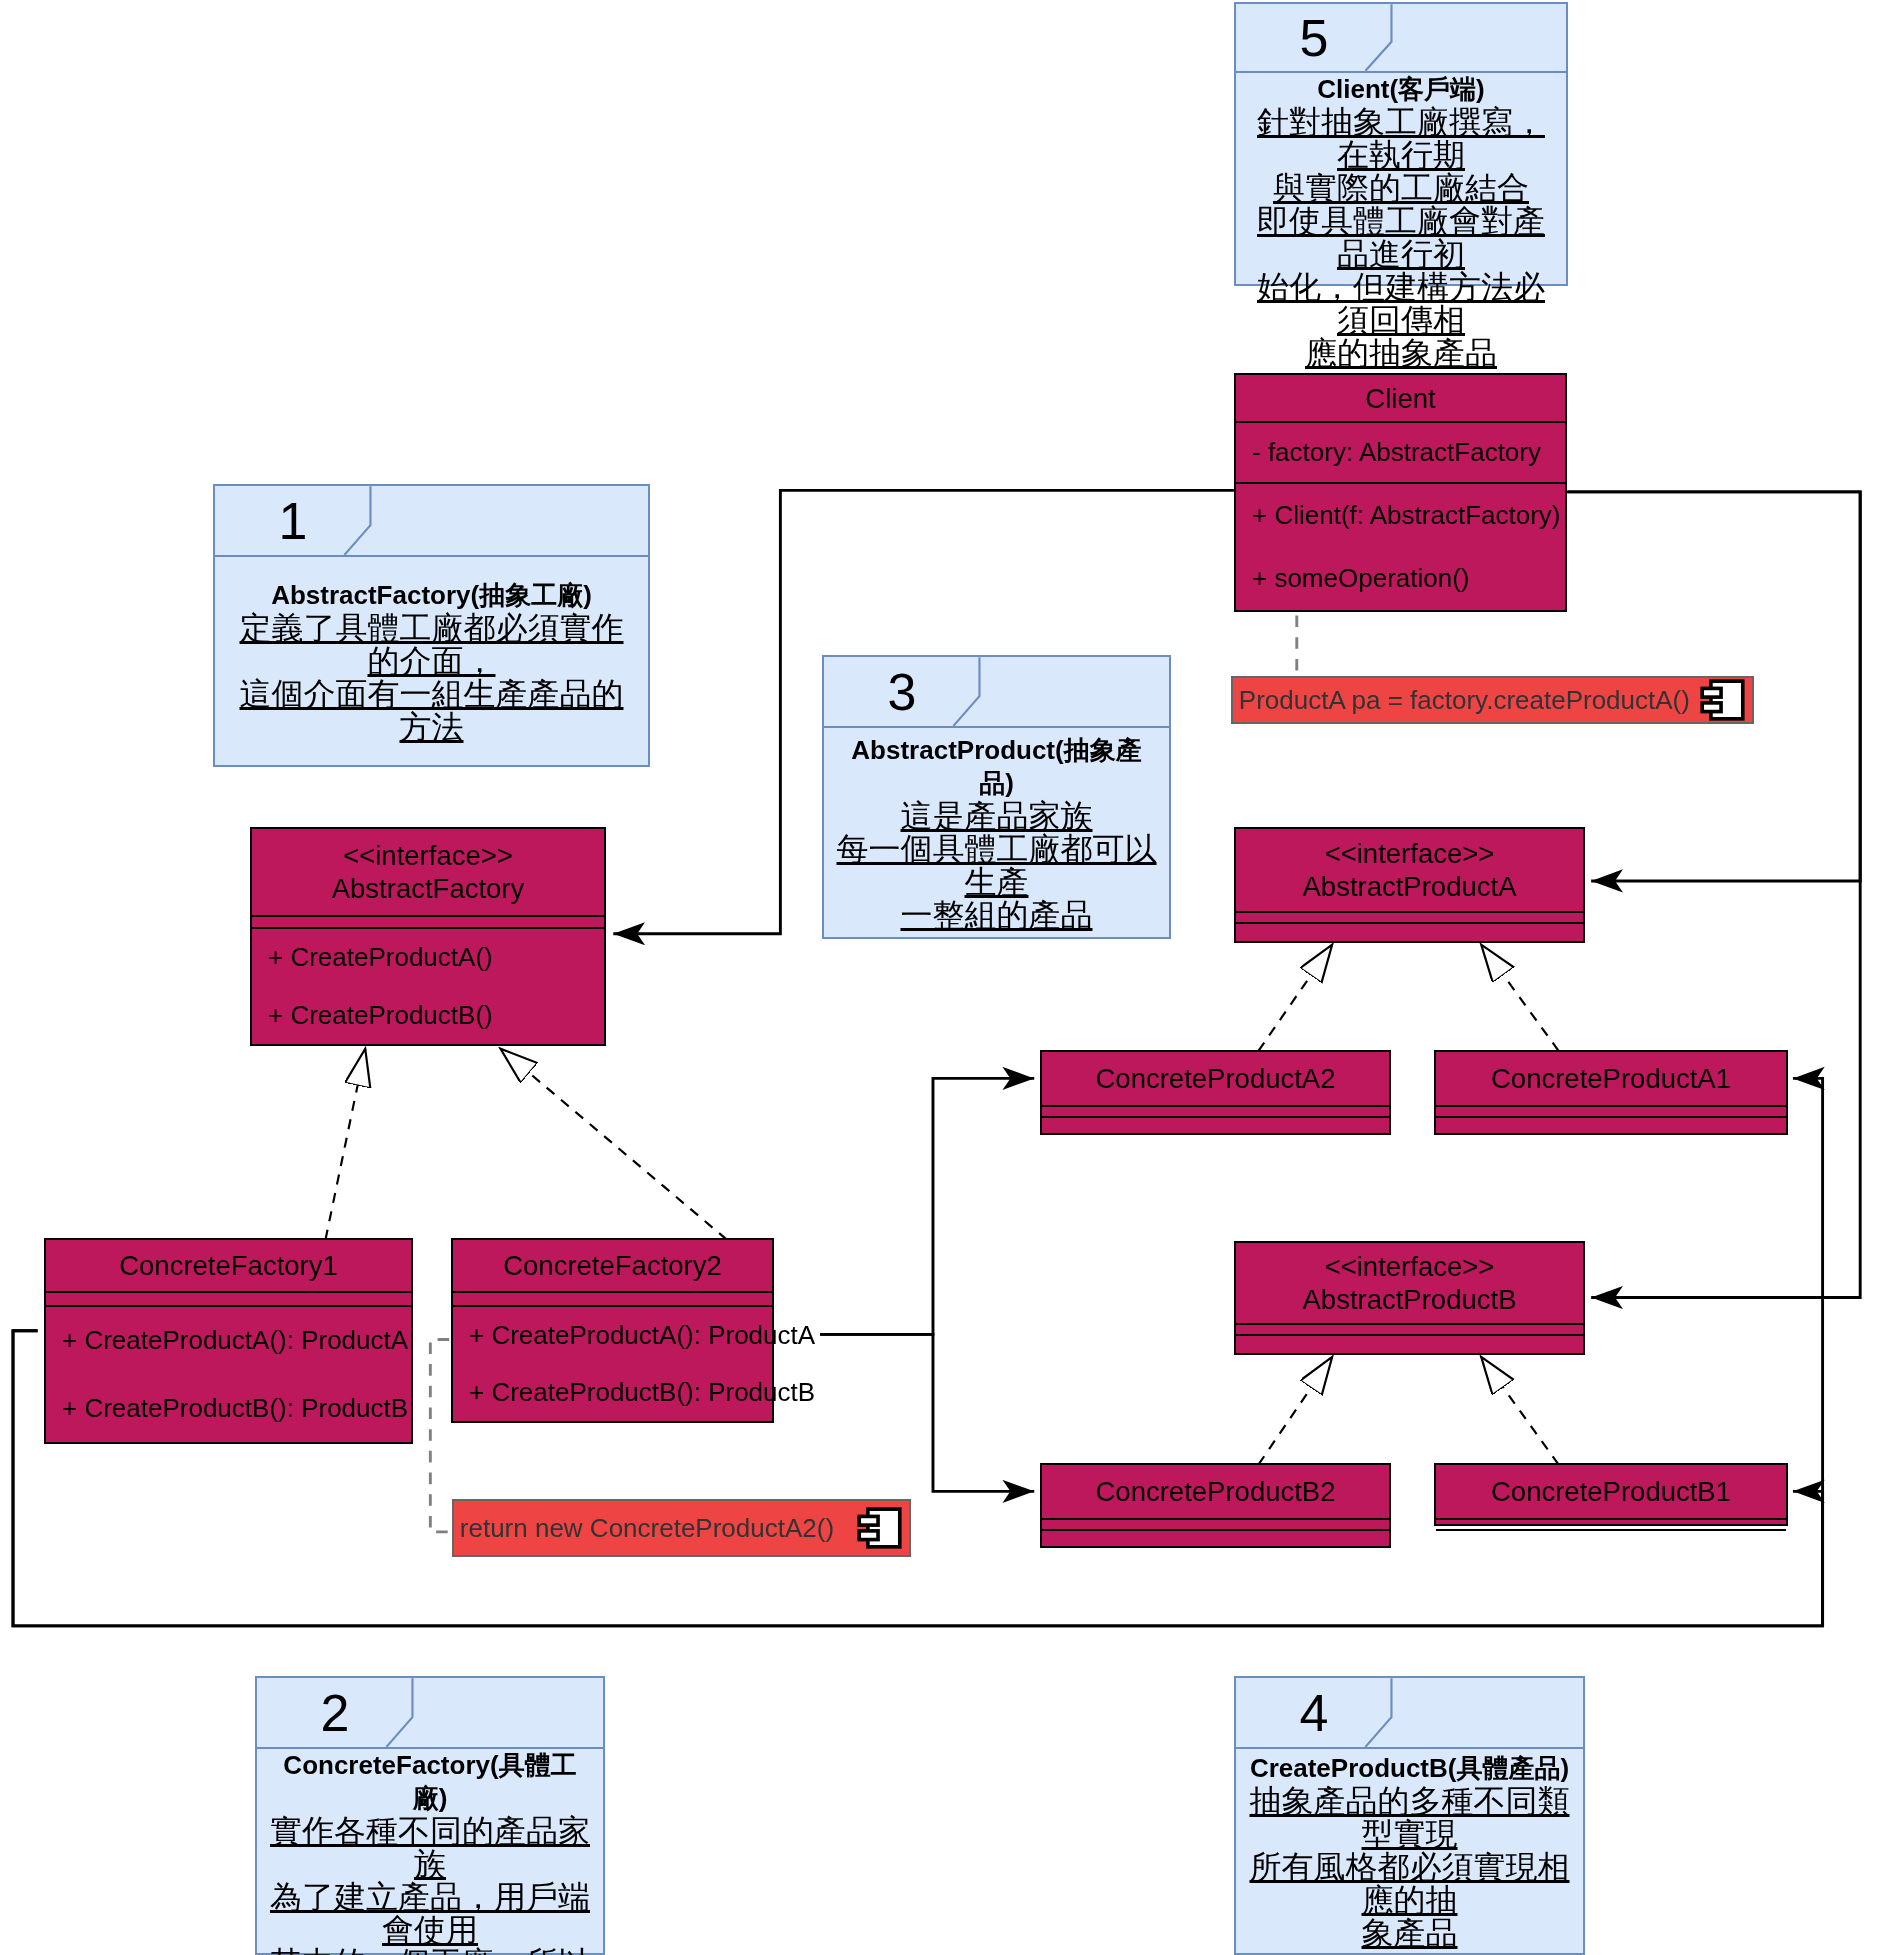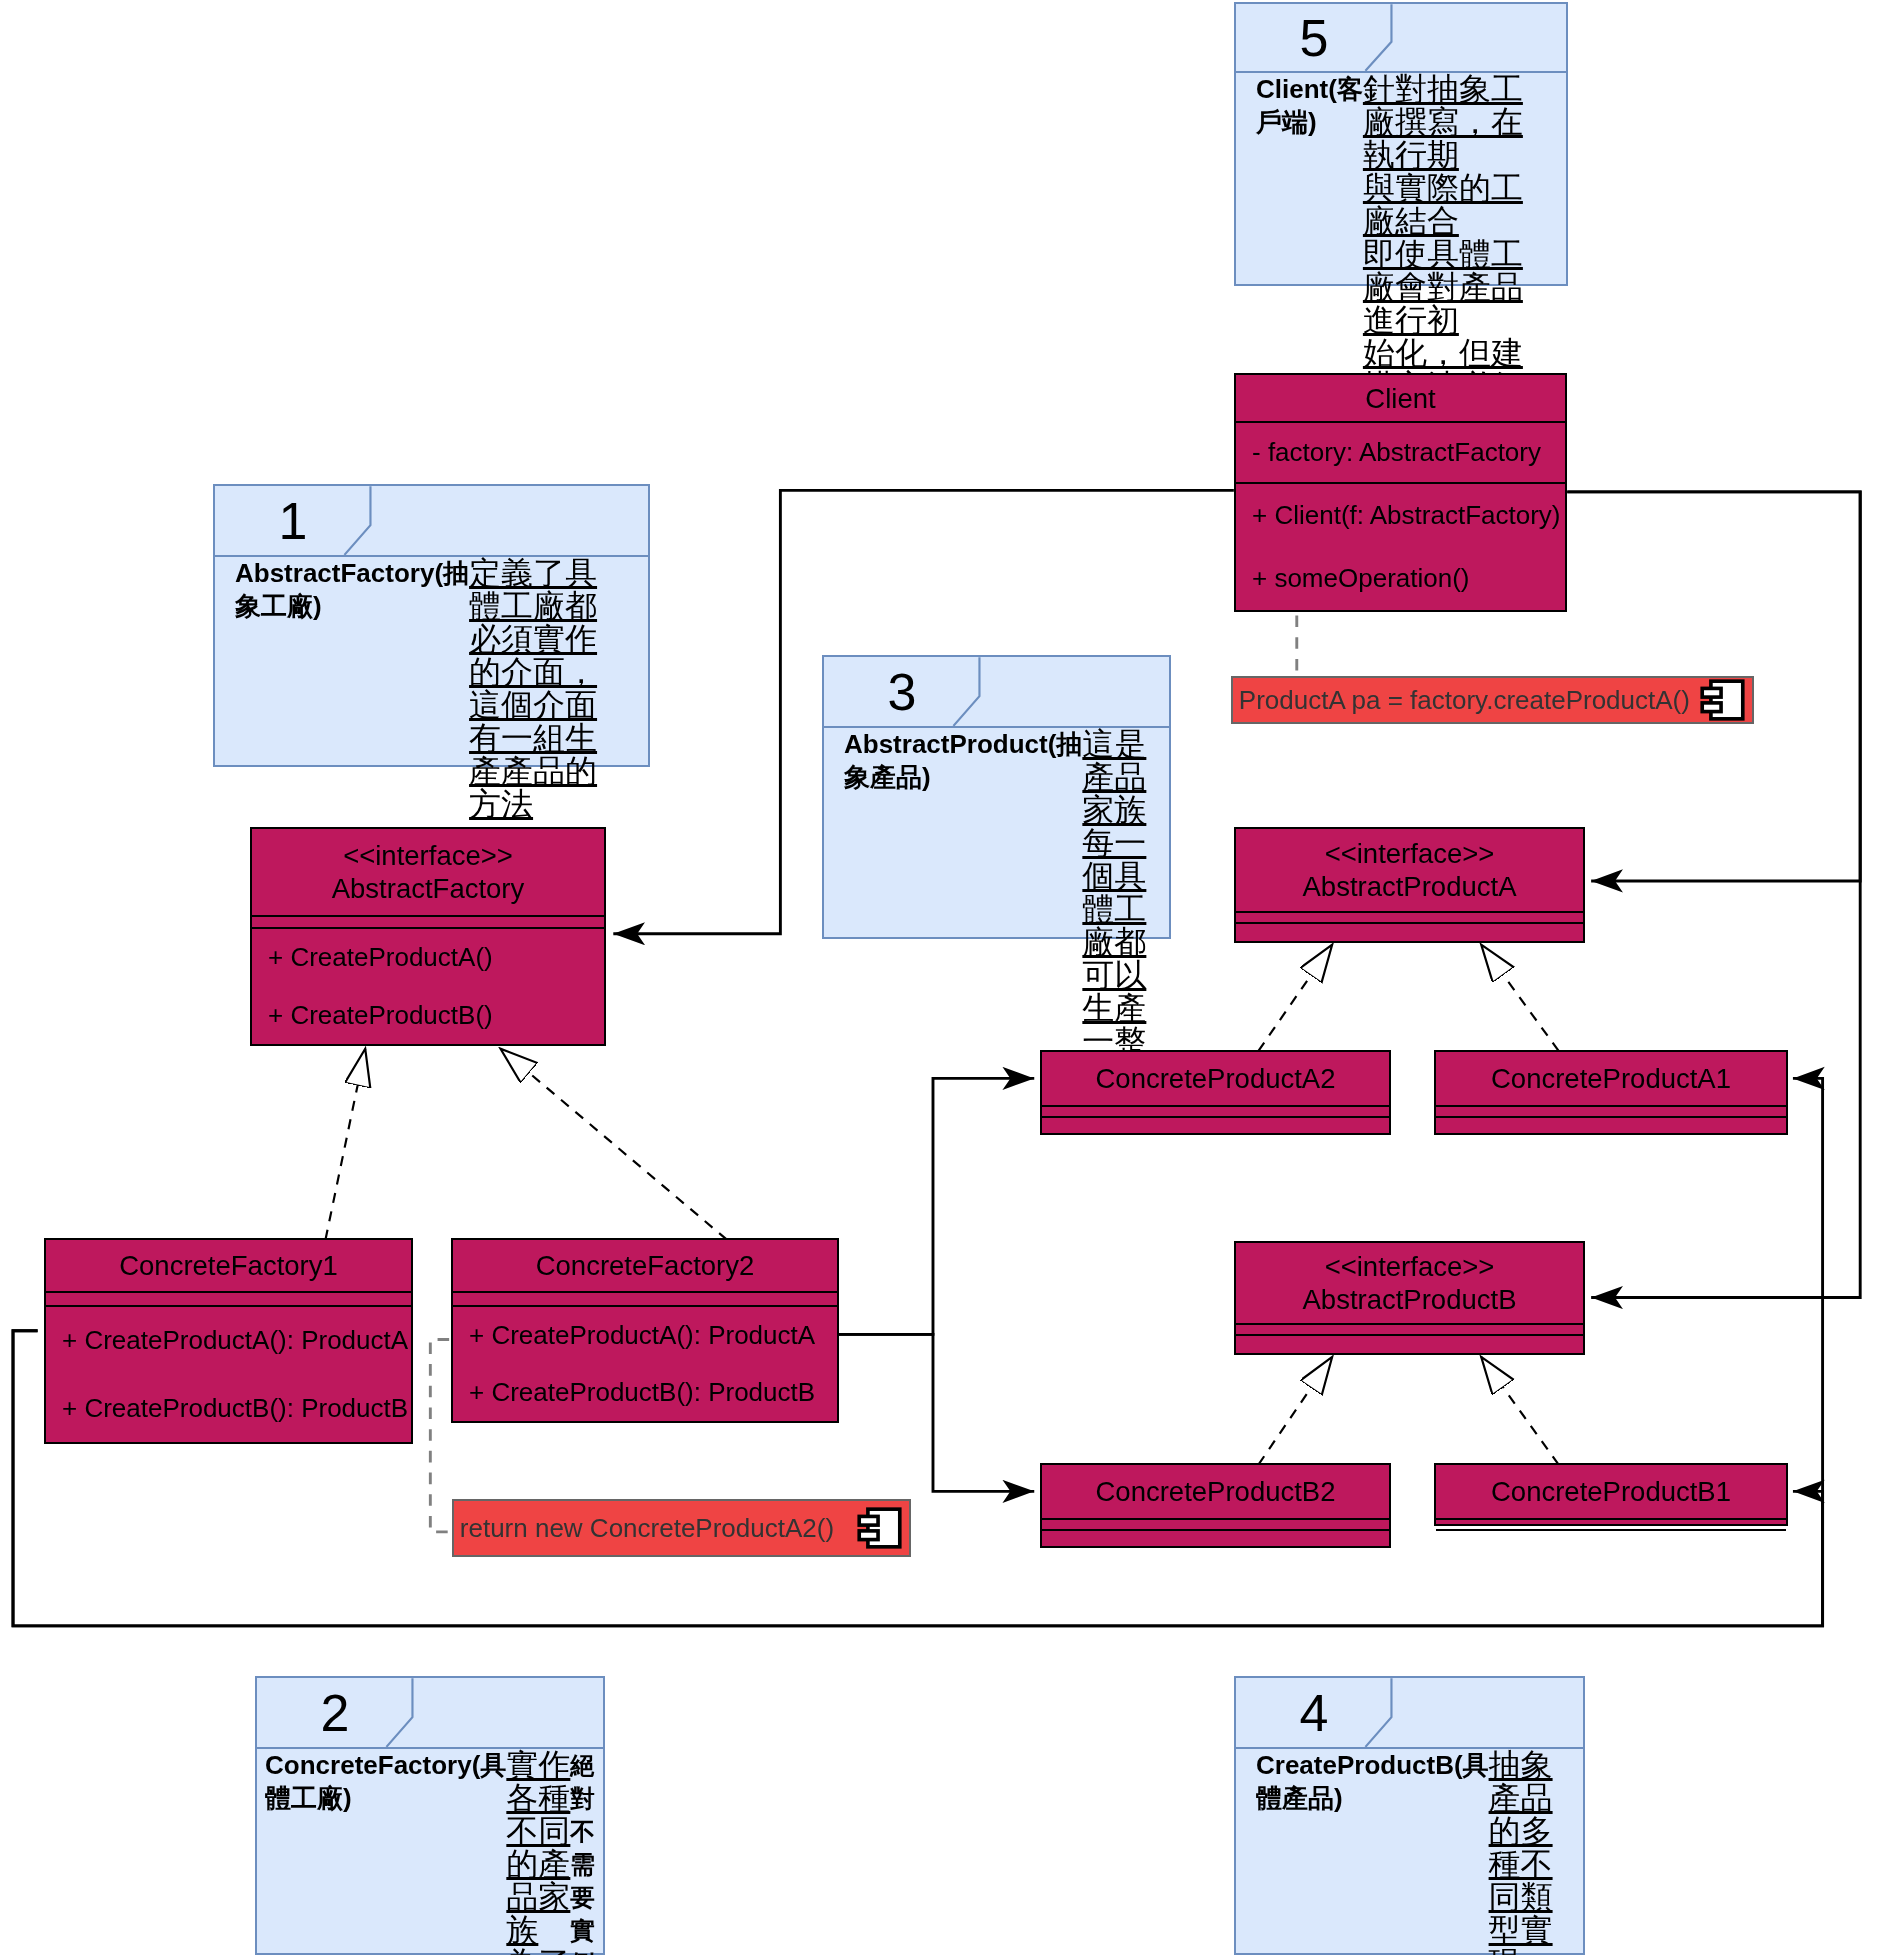--- a/index.html
+++ b/index.html
@@ -29,22 +29,22 @@
     position:absolute;background:#dae8fc;border:2.2px solid #6c8ebf;box-sizing:border-box;
     display:flex;flex-direction:column;z-index:2;
   }
   .note-band{position:relative;flex:0 0 auto;border-bottom:2.2px solid #6c8ebf;}
   .note-num{
     position:absolute;left:0;top:0;width:156px;height:100%;
     display:flex;align-items:center;justify-content:center;font-size:52px;
   }
   .note-flag{position:absolute;left:0;top:0;}
   .note-bodywrap{
-    flex:1 1 auto;display:flex;flex-direction:row;justify-content:center;
-    padding:0 20px;
+    flex:1 1 auto;display:flex;flex-direction:column;justify-content:center;
+    text-align:center;padding:0 11px;
   }
   .note-title{font-weight:bold;font-size:26px;line-height:33px;}
   .note-body{font-size:32px;line-height:33px;white-space:pre-line;text-decoration:underline;}
   .note-bold{font-weight:bold;font-size:24.6px;line-height:33px;}
 
   
   .ann{
     position:absolute;background:#ef4444;border:2.2px solid #666666;box-sizing:border-box;
     color:#333333;display:flex;align-items:center;z-index:3;font-size:26px;
   }
@@ -198,21 +198,21 @@
     <div class="u-title" style="height:51px">
       <div>ConcreteFactory1</div>
     </div>
     <div class="u-band" style="height:11.6px"></div>
     <div class="u-methods">
       <div class="u-line">+ CreateProductA(): ProductA</div>
       <div class="u-line">+ CreateProductB(): ProductB</div>
     </div>
   </div>
 
-  <div class="uml" style="left:451px;top:1238px;width:388px;height:185px">
+  <div class="uml" style="left:451px;top:1238px;width:323px;height:185px">
     <div class="u-title" style="height:51px">
       <div>ConcreteFactory2</div>
     </div>
     <div class="u-band" style="height:11.6px"></div>
     <div class="u-methods">
       <div class="u-line">+ CreateProductA(): ProductA</div>
       <div class="u-line">+ CreateProductB(): ProductB</div>
     </div>
   </div>
 

